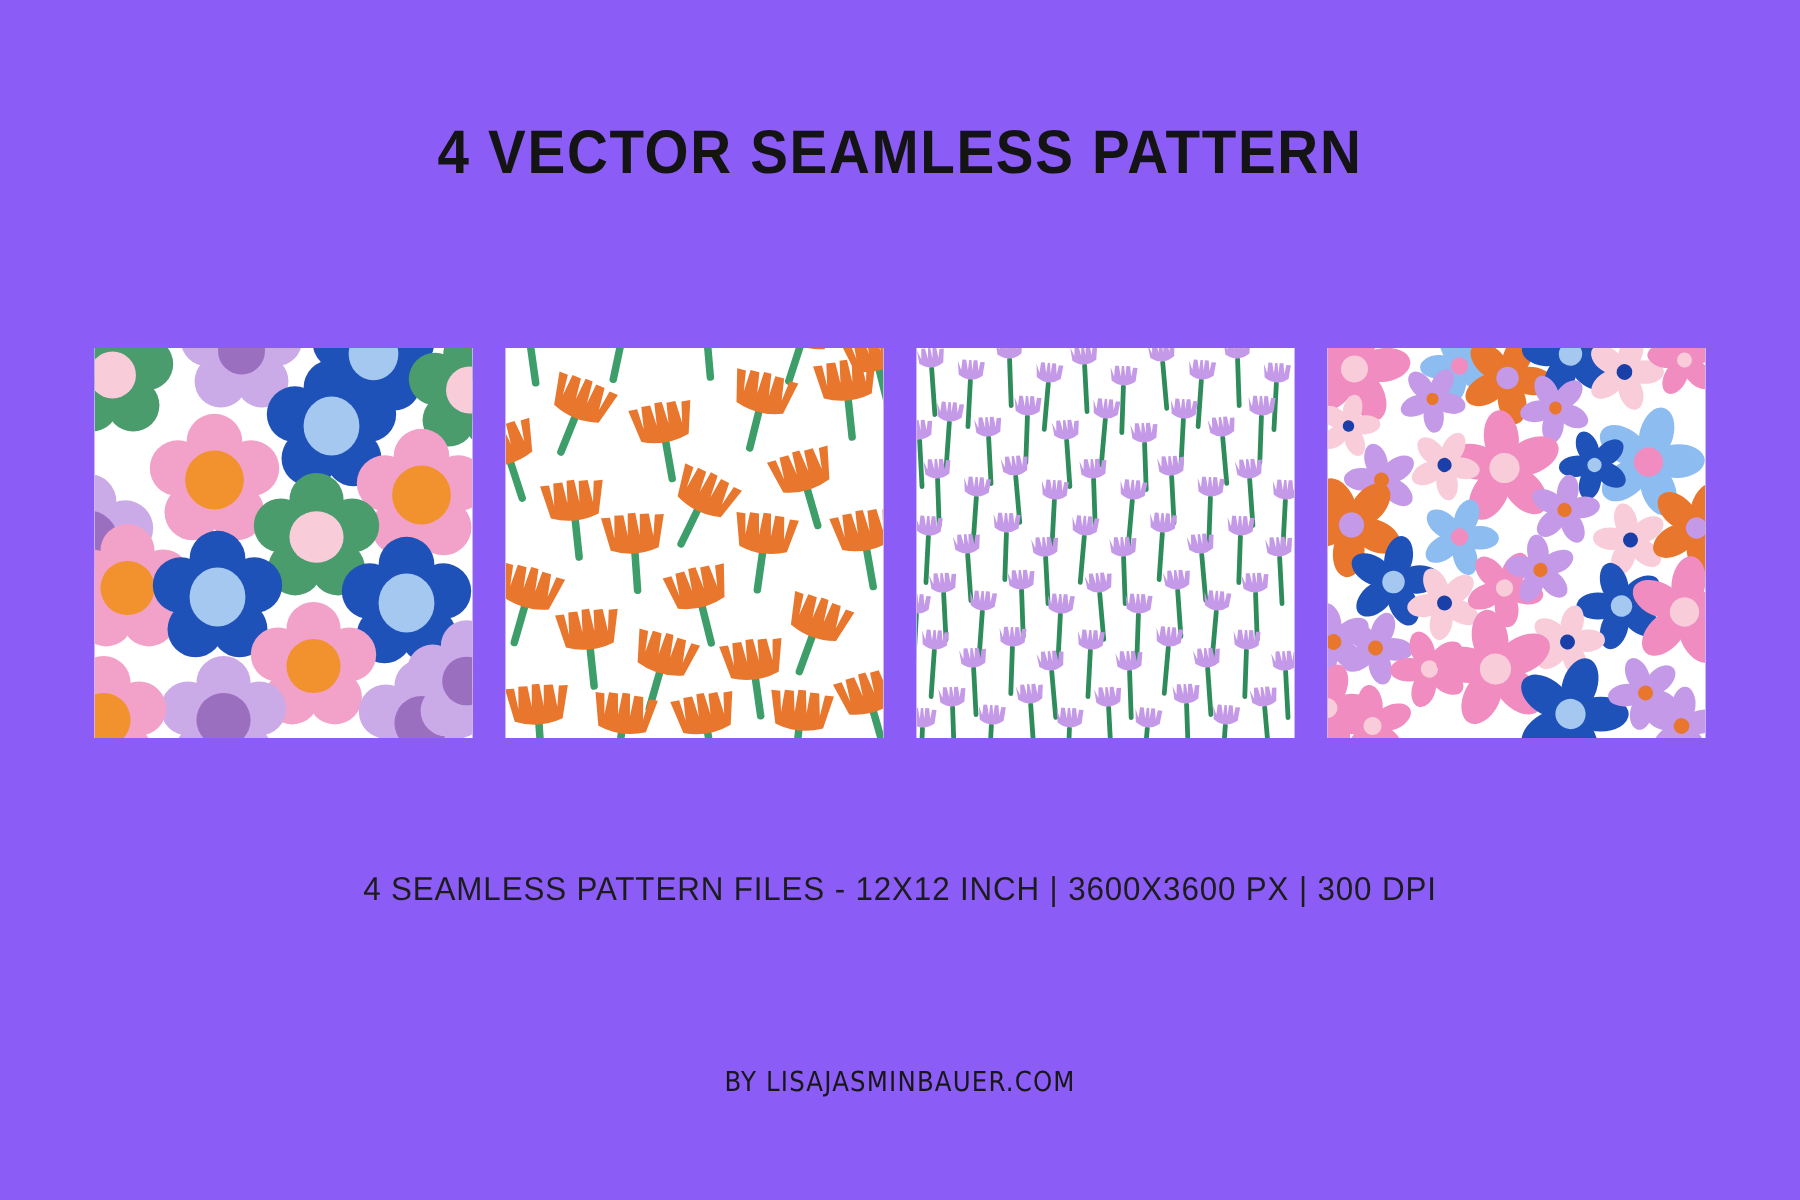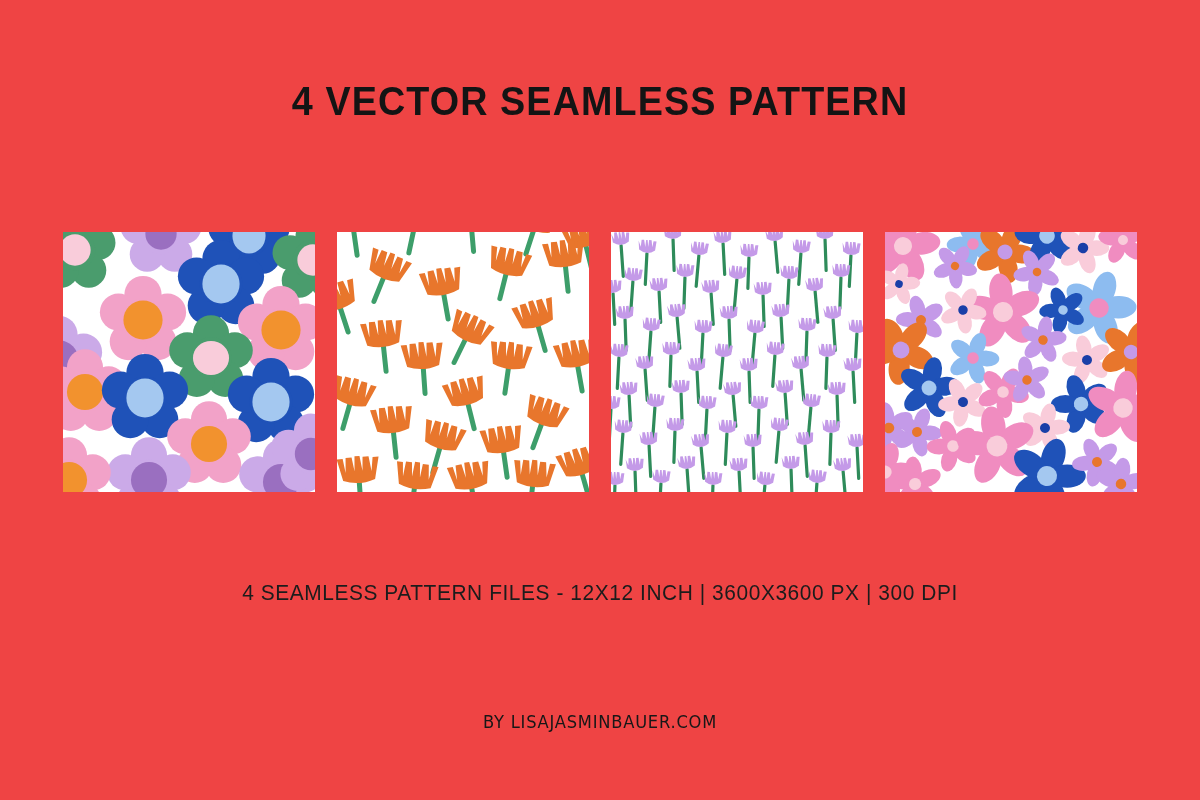--- a/index.html
+++ b/index.html
@@ -10,21 +10,21 @@
     height: 800px;
     background: #ffffff;
     font-family: "Liberation Sans", sans-serif;
     overflow: hidden;
   }
 
   .page {
     position: relative;
     width: 1200px;
     height: 800px;
-    background: #ef4444;
+    background: #8b5cf6;
   }
 
   
   .title {
     position: absolute;
     top: 78px;
     left: 0;
     width: 1200px;
     text-align: center;
     font-family: "Liberation Sans Narrow", "Liberation Sans", sans-serif;

